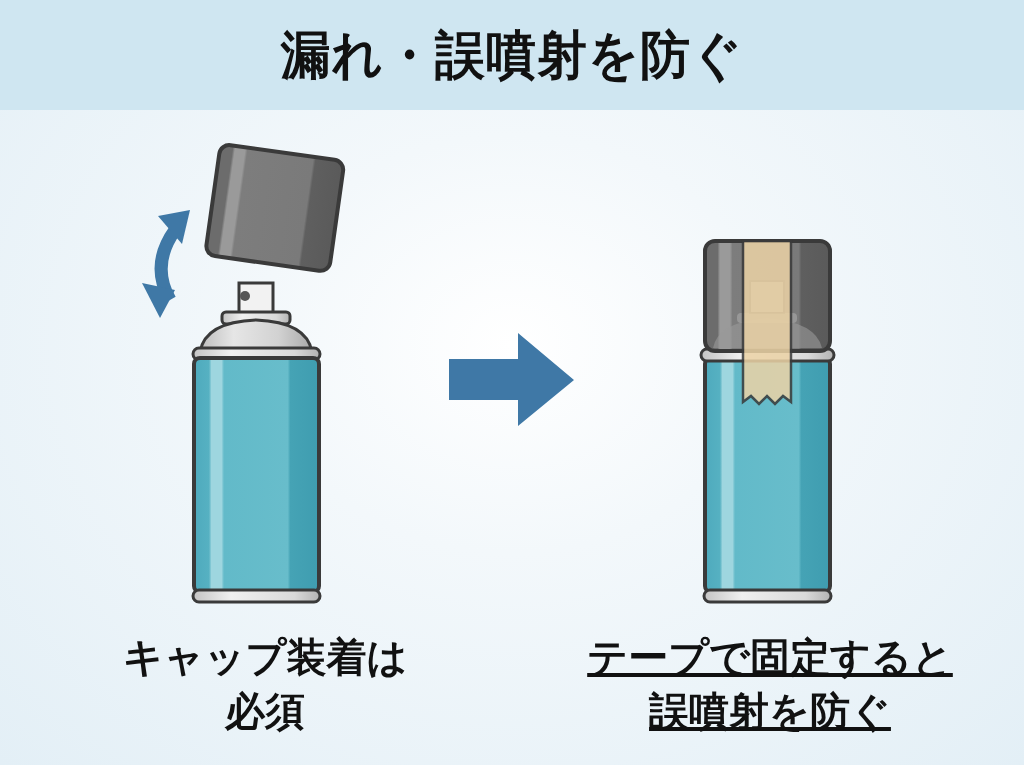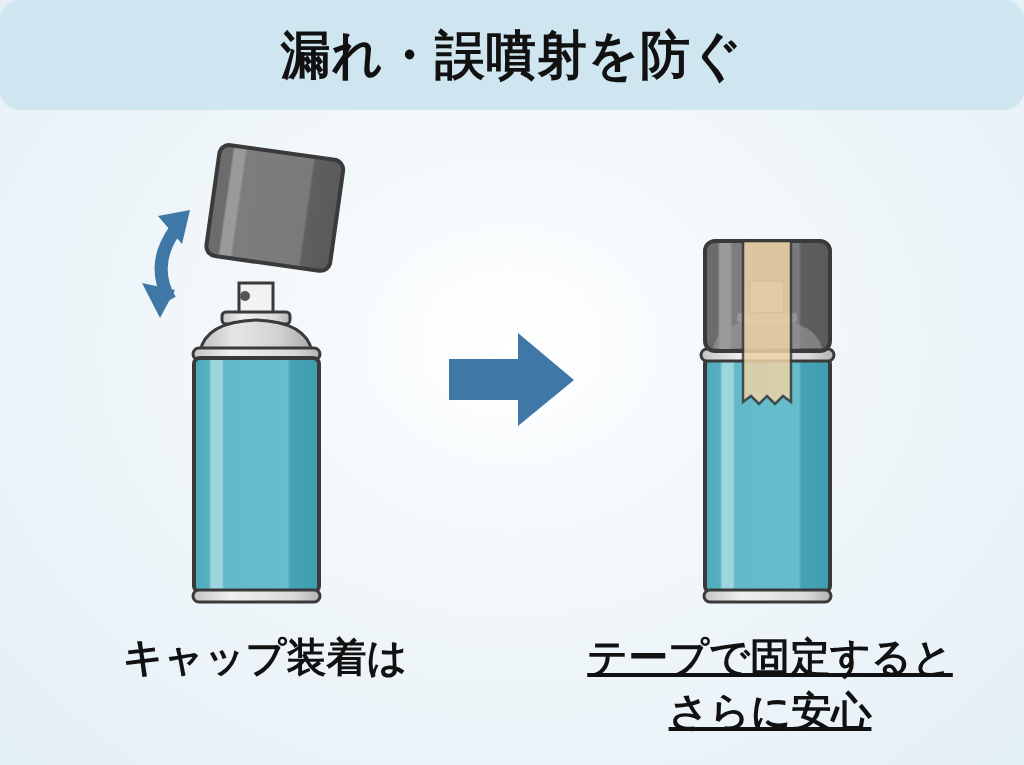--- a/index.html
+++ b/index.html
@@ -5,21 +5,21 @@
   * { margin: 0; padding: 0; box-sizing: border-box; }
   html, body { width: 1024px; height: 765px; overflow: hidden; }
   body {
     position: relative;
     font-family: "DejaVu Sans", "Liberation Sans", sans-serif;
     background: radial-gradient(ellipse at 50% 45%, #ffffff 0%, #f3f8fb 35%, #e3eff6 100%);
   }
   .header {
     position: absolute; left: 0; top: 0; width: 1024px; height: 110px;
     background: #cfe6f1;
-    display: flex; align-items: center; justify-content: center; border-radius: 20px;
+    display: flex; align-items: center; justify-content: center;
   }
   .title {
     font-size: 50px; font-weight: bold; color: #111; letter-spacing: 1px;
     transform: scaleY(1.05);
   }
   .stage { position: absolute; left: 0; top: 110px; width: 1024px; height: 655px; border-radius: 19px; }
   svg.art { position: absolute; left: 0; top: 0; }
   .caption {
     position: absolute; text-align: center; color: #111;
     font-size: 40px; font-weight: bold; line-height: 54px;
@@ -116,18 +116,19 @@
       </g>
 
       <g>
         <path d="M743 241 L791 241 L791 402 L783 396 L775 404 L767 396 L759 404 L751 396 L743 402 Z" fill="#ecd3a6" opacity="0.85" stroke="#3a3a3a" stroke-width="2.5"></path>
       </g>
     </g>
   </svg>
 
   <div class="caption caption-left">
     <div>キャップ装着は</div>
+    <div>必須</div>
   </div>
   <div class="caption caption-right">
     <div>テープで固定すると</div>
-    <div>さらに安心</div>
+    <div>誤噴射を防ぐ</div>
   </div>
 </div>
 
 </body></html>

